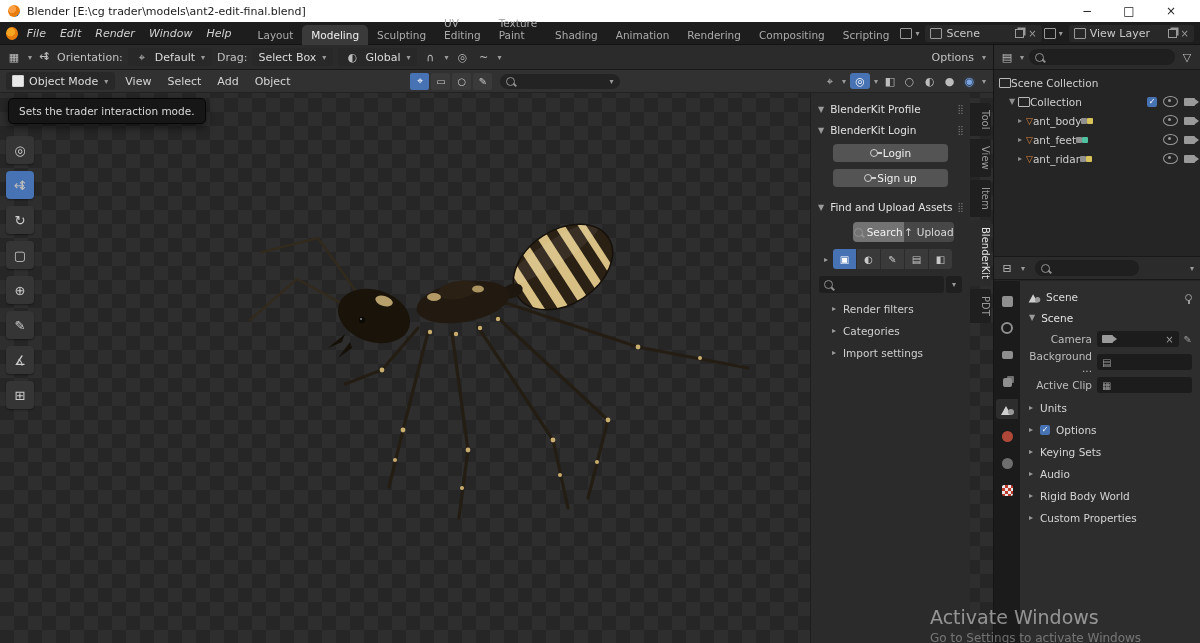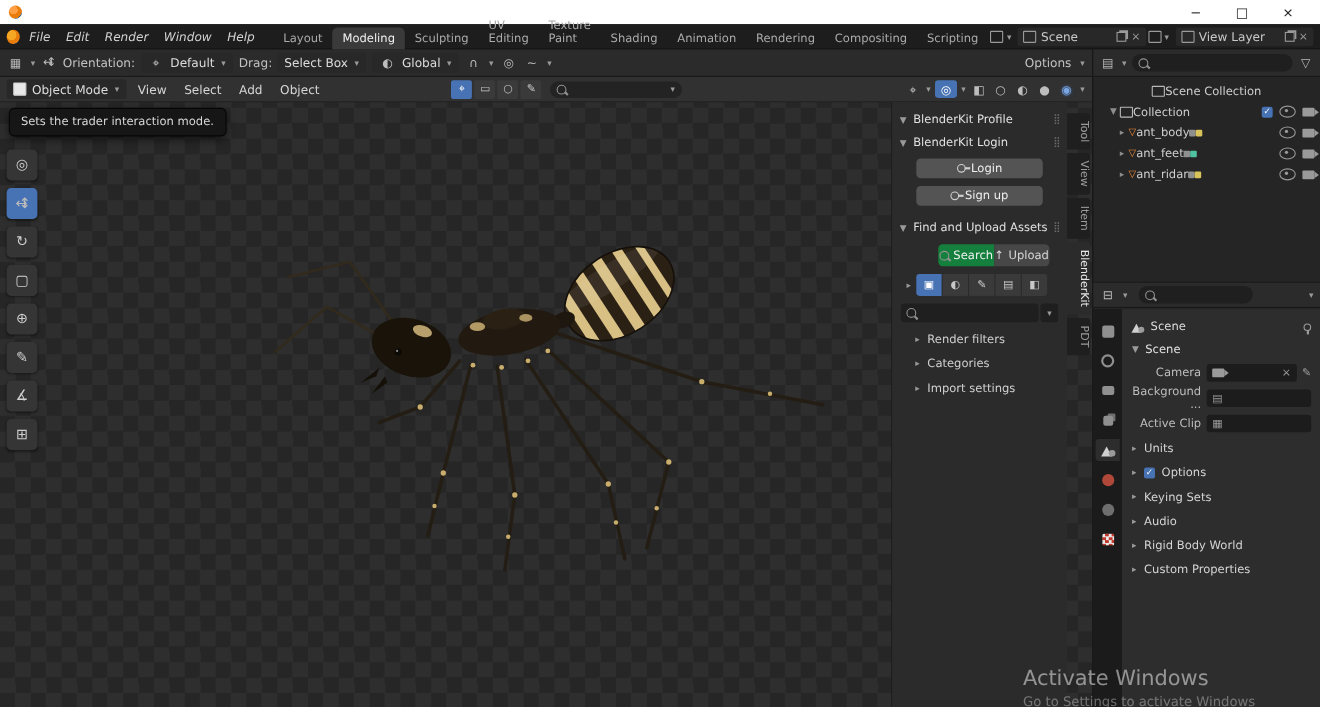--- a/index.html
+++ b/index.html
@@ -86,21 +86,21 @@
   .nk-panel{position:absolute;left:810px;top:23px;width:160px;bottom:0;background:#2b2b2b;
             box-sizing:border-box;padding:8px 6px;display:flex;flex-direction:column;gap:5px;
             font-size:10.5px;border-left:1px solid #1e1e1e;}
   .nk-head{display:flex;align-items:center;gap:5px;color:#e0e0e0;height:16px;}
   .nk-btn{height:18px;background:#545454;border-radius:4px;margin:1px 16px;display:flex;
           align-items:center;justify-content:center;gap:5px;color:#efefef;}
   .i-key{width:6px;height:6px;border:1.5px solid #cfcfcf;border-radius:50%;position:relative;flex:none;}
   .i-key::after{content:"";position:absolute;width:5px;height:1.5px;background:#cfcfcf;right:-5px;top:2px;}
   .seg{display:flex;margin:2px 10px;height:20px;}
   .seg-btn{flex:1;display:flex;align-items:center;justify-content:center;gap:4px;color:#f0f0f0;}
-  .seg-btn.search{background:#15803d;border-radius:4px 0 0 4px;margin-left:26px;}
+  .seg-btn.search{background:#737373;border-radius:4px 0 0 4px;margin-left:26px;}
   .seg-btn.upload{background:#474747;border-radius:0 4px 4px 0;color:#d8d8d8;}
   .atype-row{display:flex;align-items:center;gap:1px;margin-left:6px;}
   .atype{width:23px;height:20px;background:#3a3a3a;display:flex;align-items:center;
          justify-content:center;color:#c8c8c8;font-size:10px;}
   .atype.first{border-radius:3px 0 0 3px;}
   .atype.last{border-radius:0 3px 3px 0;}
   .atype.active{background:#4772b3;color:#fff;}
   .nk-search{display:flex;gap:2px;margin:2px 2px;}
   .nk-field{flex:1;height:17px;background:#1f1f1f;border-radius:3px;display:flex;
             align-items:center;gap:5px;padding:0 5px;}
@@ -115,21 +115,21 @@
   .v-tab.active{background:#2b2b2b;color:#e6e6e6;}
 
   
   .right-col{position:absolute;left:993px;top:45px;width:207px;bottom:0;background:#252525;
              border-left:1px solid #151515;box-sizing:border-box;}
   .ol-header{height:25px;background:#2b2b2b;border-bottom:1px solid #191919;display:flex;
              align-items:center;gap:4px;padding:0 5px;box-sizing:border-box;}
   .ol-search{flex:1;height:16px;background:#1f1f1f;border-radius:8px;display:flex;
              align-items:center;gap:4px;padding:0 6px;}
   .ol-body{height:186px;padding-top:3px;box-sizing:border-box;overflow:hidden;}
-  .ol-row{height:19px;display:flex;align-items:center;gap:0;padding:0 5px;color:#cfcfcf;font-size:10.5px;justify-content:center;}
+  .ol-row{height:19px;display:flex;align-items:center;gap:0;padding:0 5px;color:#cfcfcf;font-size:10.5px;}
   .olcaret{color:#8d8d8d;font-size:8px;width:8px;}
   .i-coll{width:10px;height:8px;border:1px solid #b9b9b9;border-radius:1px;flex:none;}
   .mesh-ic{color:#e8883a;font-size:9px;}
   .mini-sq{width:6px;height:6px;border-radius:1px;flex:none;}
   .i-eye{width:13px;height:9px;border:1px solid #9a9a9a;border-radius:50%;position:relative;flex:none;}
   .i-eye::after{content:"";position:absolute;width:3px;height:3px;background:#9a9a9a;
                 border-radius:50%;left:4px;top:2px;}
   .i-cam{width:11px;height:8px;background:#9a9a9a;border-radius:1px;position:relative;flex:none;}
   .i-cam::after{content:"";position:absolute;right:-4px;top:1px;border-left:4px solid #9a9a9a;
                 border-top:3px solid transparent;border-bottom:3px solid transparent;}
@@ -177,20 +177,21 @@
   .wm1{font-size:19px;color:rgba(235,235,235,.55);}
   .wm2{font-size:12px;color:rgba(235,235,235,.38);margin-top:3px;}
 </style>
 </head>
 <body>
 
 <div class="app">
 
   <div class="titlebar">
     <span class="tb-logo"></span>
+    <span class="tb-title">Blender [E:\cg trader\models\ant2-edit-final.blend]</span>
     <div class="win-controls">
       <span class="win-btn">−</span>
       <span class="win-btn">□</span>
       <span class="win-btn">×</span>
     </div>
   </div>
 
   <div class="menubar">
     <span class="bl-icon"></span>
     <span class="menu-item">File</span>

